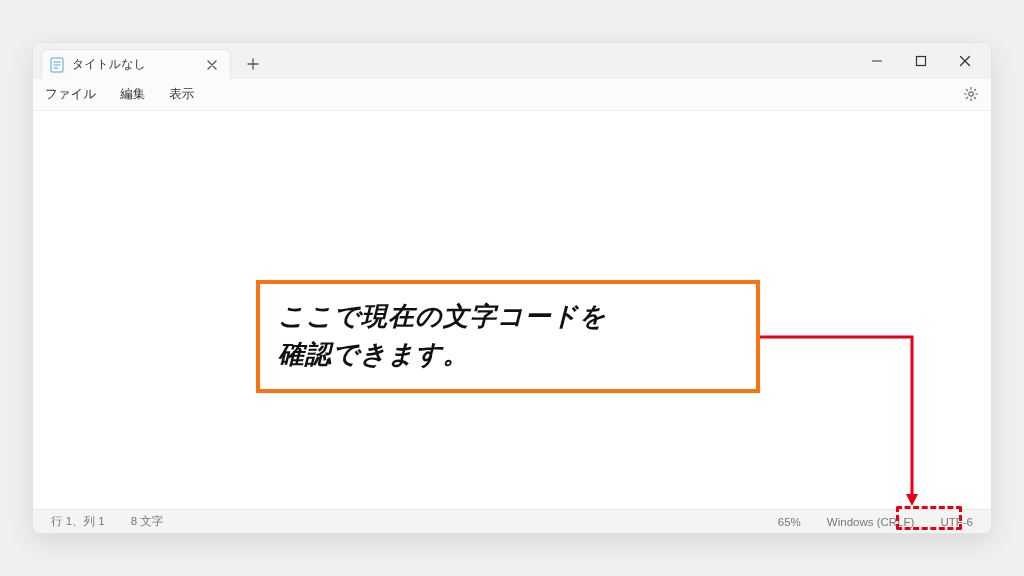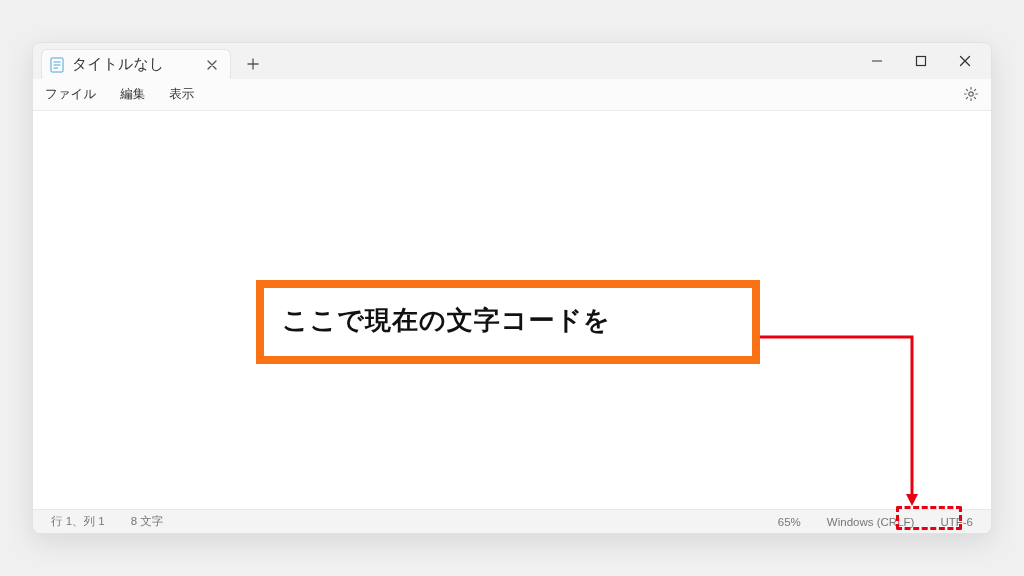--- a/index.html
+++ b/index.html
@@ -44,21 +44,21 @@
     display: flex;
     align-items: center;
     gap: 8px;
     height: 30px;
     padding: 0 10px 0 8px;
     background: #fbfbfb;
     border-top-left-radius: 6px;
     border-top-right-radius: 6px;
     border: 1px solid #e5e5e5;
     border-bottom: none;
-    font-size: 15px;
+    font-size: 12px;
     color: #333;
     min-width: 190px;
     position: relative;
   }
   .tab .doc-icon {
     width: 14px; height: 16px;
     display: inline-block;
   }
   .tab .doc-icon svg { width: 14px; height: 16px; display:block; }
   .tab .title { flex: 1 1 auto; }
@@ -136,29 +136,30 @@
   .status-cell.clicky { cursor: pointer; }
   
   .annotation {
     position: absolute;
     left: 256px;
     top: 280px;
     width: 504px;
     pointer-events: none;
   }
   .callout-box {
-    border: 8px solid #f97316;
+    border: 4px solid #f97316;
     background: #ffffff;
     padding: 14px 26px 16px 18px;
     font-size: 26px;
     font-weight: 700;
     line-height: 1.45;
     color: #111;
     letter-spacing: 0.04em;
     font-family: "Yu Gothic", "Meiryo", sans-serif;
+    font-style: italic;
   }
   .arrow-svg {
     position: absolute;
     left: 0; top: 0;
     overflow: visible;
     pointer-events: none;
   }
   .enc-highlight {
     position: absolute;
     border: 3px dashed #e60012;
@@ -246,20 +247,21 @@
     <div class="status-cell clicky">65%</div>
     <div class="status-cell clicky">Windows (CRLF)</div>
     <div class="status-cell clicky">UTF-6</div>
   </div>
 
 </div>
 
 <div class="annotation">
   <div class="callout-box">
     <span>ここで現在の文字コードを</span><br>
+    <span>確認できます。</span>
   </div>
 </div>
 
 <svg class="arrow-svg" width="1024" height="576">
   <path d="M 760 337 L 912 337 L 912 498" fill="none" stroke="#e60012" stroke-width="3"></path>
   <polygon points="912,506 906,494 918,494" fill="#e60012"></polygon>
 </svg>
 
 <div class="enc-highlight" style="left:896px; top:506px; width:66px; height:24px;"></div>
 

